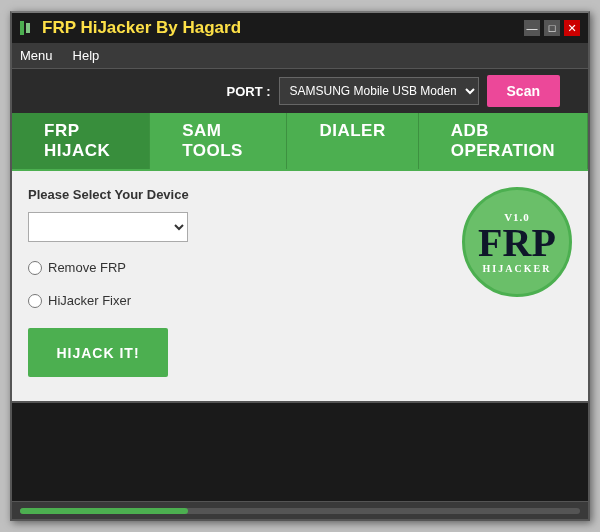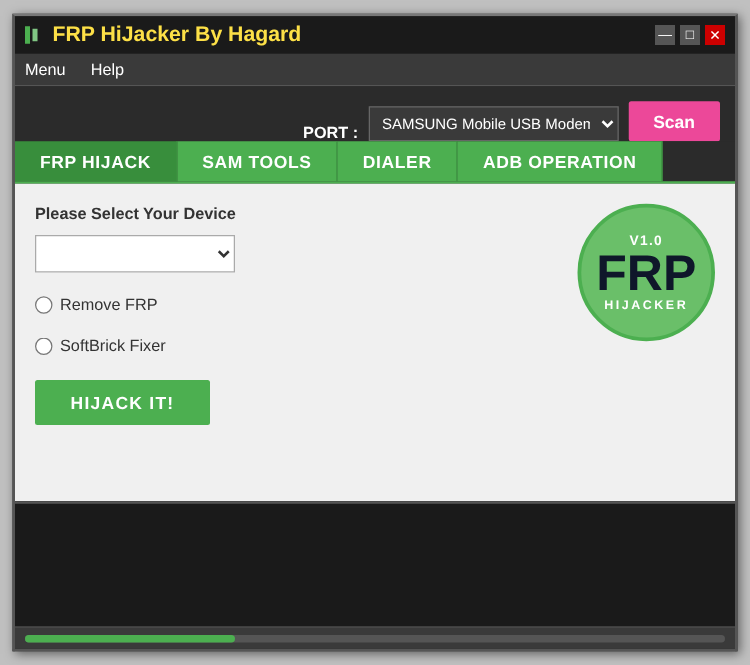--- a/index.html
+++ b/index.html
@@ -93,23 +93,23 @@
       font-size: 13px;
       cursor: pointer;
       padding: 2px 4px;
     }
 
     
     .port-bar {
       background: #2b2b2b;
       height: 44px;
       display: flex;
-      align-items: flex-end;
+      align-items: center;
       justify-content: flex-end;
-      padding: 0 12px;
+      padding: 0 28px;
       gap: 8px;
       flex-shrink: 0;
     }
     .port-label {
       color: #ffffff;
       font-size: 13px;
       font-weight: bold;
     }
     .port-select {
       background: #3a3a3a;
@@ -136,23 +136,23 @@
     
     .tabs {
       background: #2b2b2b;
       display: flex;
       flex-shrink: 0;
       border-bottom: 2px solid #4caf50;
     }
     .tab {
       background: #4caf50;
       color: white;
-      font-size: 14px;
-      font-weight: bold;
-      padding: 8px 20px;
+      font-size: 17px;
+      font-weight: bold;
+      padding: 8px 32px;
       cursor: pointer;
       border-right: 1px solid #3d9140;
       letter-spacing: 0.5px;
     }
     .tab.active { background: #388e3c; }
 
     
     .main-content {
       background: #f0f0f0;
       flex: 1;
@@ -211,21 +211,21 @@
     .radio-input {
       width: 14px;
       height: 14px;
       cursor: pointer;
     }
 
     .hijack-btn {
       background: #4caf50;
       color: white;
       border: none;
-      height: 36px;
+      height: 49px;
       padding: 0 24px;
       font-size: 14px;
       font-weight: bold;
       cursor: pointer;
       border-radius: 2px;
       margin-top: 10px;
       width: 140px;
       letter-spacing: 1px;
     }
 
@@ -253,20 +253,21 @@
       width: 110px;
       height: 110px;
       border-radius: 50%;
       background: #6abf69;
       display: flex;
       flex-direction: column;
       align-items: center;
       justify-content: center;
       border: 3px solid #4caf50;
       flex-shrink: 0;
+      font-family: Liberation Serif, serif;
     }
     .frp-version {
       color: white;
       font-size: 11px;
       font-weight: bold;
       letter-spacing: 1px;
     }
     .frp-text {
       color: #0f172a;
       font-size: 40px;
@@ -358,21 +359,21 @@
         <select class="device-select">
           <option>SC-01C</option>
         </select>
         <div class="radio-group">
           <label class="radio-item">
             <input type="radio" class="radio-input" name="frp-option" style="">
             <span>Remove FRP</span>
           </label>
           <label class="radio-item">
             <input type="radio" class="radio-input" name="frp-option" style="">
-            <span>SoftBrick Fixer</span>
+            <span>HiJacker Fixer</span>
           </label>
         </div>
         <button class="hijack-btn">HIJACK IT!</button>
       </div>
 
 
       <div class="frp-logo">
         <span class="frp-version">V1.0</span>
         <span class="frp-text">FRP</span>
         <span class="frp-hijacker-text">HIJACKER</span>

